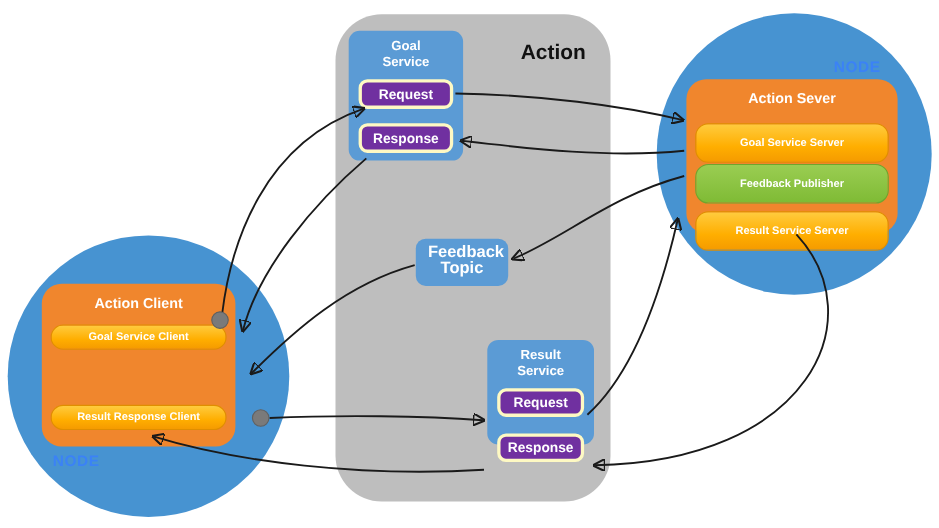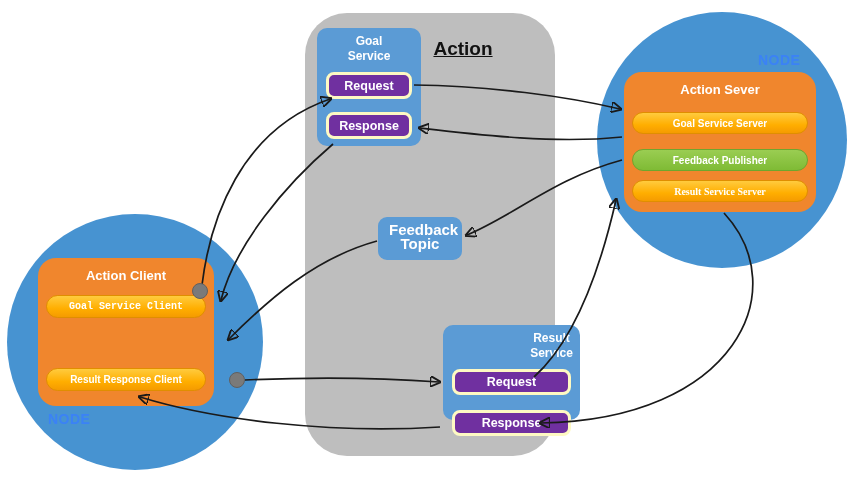--- a/index.html
+++ b/index.html
@@ -6,67 +6,67 @@
   .stage{
     position:relative;width:854px;height:480px;background:#ffffff;overflow:hidden;
     font-family:"Liberation Sans", sans-serif;
   }
   
   .action-container{
     position:absolute;left:305px;top:13px;width:250px;height:443px;
     background:#BEBEBE;border-radius:42px;z-index:1;
   }
   .action-title{
-    position:absolute;left:420px;top:38px;width:86px;text-align:center;
-    font-size:19px;font-weight:bold;color:#111;z-index:2;text-decoration:underline;
+    position:absolute;left:460px;top:38px;width:86px;text-align:center;
+    font-size:19px;font-weight:bold;color:#111;z-index:2;
   }
   
   .node-circle{position:absolute;border-radius:50%;background:#4793D1;z-index:1;}
   .node-circle.client{left:7px;top:214px;width:256px;height:256px;}
   .node-circle.server{left:597px;top:12px;width:250px;height:256px;}
   .node-label{position:absolute;color:#3b82f6;font-weight:bold;font-size:14px;letter-spacing:.5px;z-index:2;}
   .node-label.client-label{left:48px;top:411px;}
   .node-label.server-label{left:758px;top:52px;}
   
   .inner-box{position:absolute;background:#F0862D;border-radius:18px;z-index:2;}
   .inner-box.client{left:38px;top:258px;width:176px;height:148px;}
   .inner-box.server{left:624px;top:72px;width:192px;height:140px;}
   .inner-title{position:absolute;top:10px;width:100%;text-align:center;color:#fff;font-weight:bold;font-size:13px;}
   .pill{
     position:absolute;left:8px;right:8px;height:23px;border-radius:12px;
     display:flex;align-items:center;justify-content:center;
     color:#fff;font-weight:bold;font-size:10px;box-sizing:border-box;
   }
   .pill.yellow{background:linear-gradient(180deg,#FFCB3E 0%,#FFAE00 60%,#F59B00 100%);border:1px solid #E08E00;}
   .pill.green{background:linear-gradient(180deg,#9ACD52 0%,#7FBB35 100%);border:1px solid #6FA52E;}
-  .inner-box.client .pill.p1{top:37px;font-family:Liberation Mono, monospace;}
+  .inner-box.client .pill.p1{top:37px;}
   .inner-box.client .pill.p2{top:74px;}
   .inner-box.client .pill.p3{top:110px;}
-  .inner-box.server .pill{height:22px;text-align:right;}
+  .inner-box.server .pill{height:36px;text-align:right;}
   .inner-box.server .pill.p1{top:40px;}
   .inner-box.server .pill.p2{top:77px;}
-  .inner-box.server .pill.p3{top:108px;font-family:Liberation Serif, serif;}
+  .inner-box.server .pill.p3{top:120px;}
   
   .svc-box{position:absolute;background:#5B9BD5;border-radius:10px;color:#fff;z-index:2;}
   .svc-title{position:absolute;top:6px;width:100%;text-align:center;font-weight:bold;font-size:12px;line-height:15px;}
   .svc-title .wrap{display:inline-block;}
   .svc-btn{
     position:absolute;left:9px;right:9px;height:27px;background:#7030A0;
     border:3px solid #fef9c3;border-radius:8px;box-sizing:border-box;
     display:flex;align-items:center;justify-content:center;
     color:#fff;font-weight:bold;font-size:12.5px;
   }
   .svc-box.goal{left:317px;top:28px;width:104px;height:118px;}
   .svc-box.goal .wrap{width:58px;}
   .svc-box.goal .btn1{top:44px;}
   .svc-box.goal .btn2{top:84px;}
   .svc-box.feedback{left:378px;top:217px;width:84px;height:43px;border-radius:9px;}
   .svc-box.feedback .svc-title{font-size:15px;line-height:14px;}
   .svc-box.feedback .wrap{width:62px;}
-  .svc-box.result{left:443px;top:325px;width:97px;height:95px;padding-left:40px;}
+  .svc-box.result{left:443px;top:309px;width:97px;height:95px;}
   .svc-box.result .wrap{width:50px;}
   .svc-box.result .svc-btn{height:26px;}
   .svc-box.result .btn1{top:44px;}
   .svc-box.result .btn2{top:85px;}
   
   .arrows{position:absolute;left:0;top:0;width:854px;height:480px;z-index:5;pointer-events:none;}
   .arrows path{fill:none;stroke:#1a1a1a;stroke-width:1.7px;}
   .dot{
     position:absolute;width:14px;height:14px;border-radius:50%;
     background:#7A7A7A;border:1px solid #606060;box-sizing:content-box;z-index:6;

